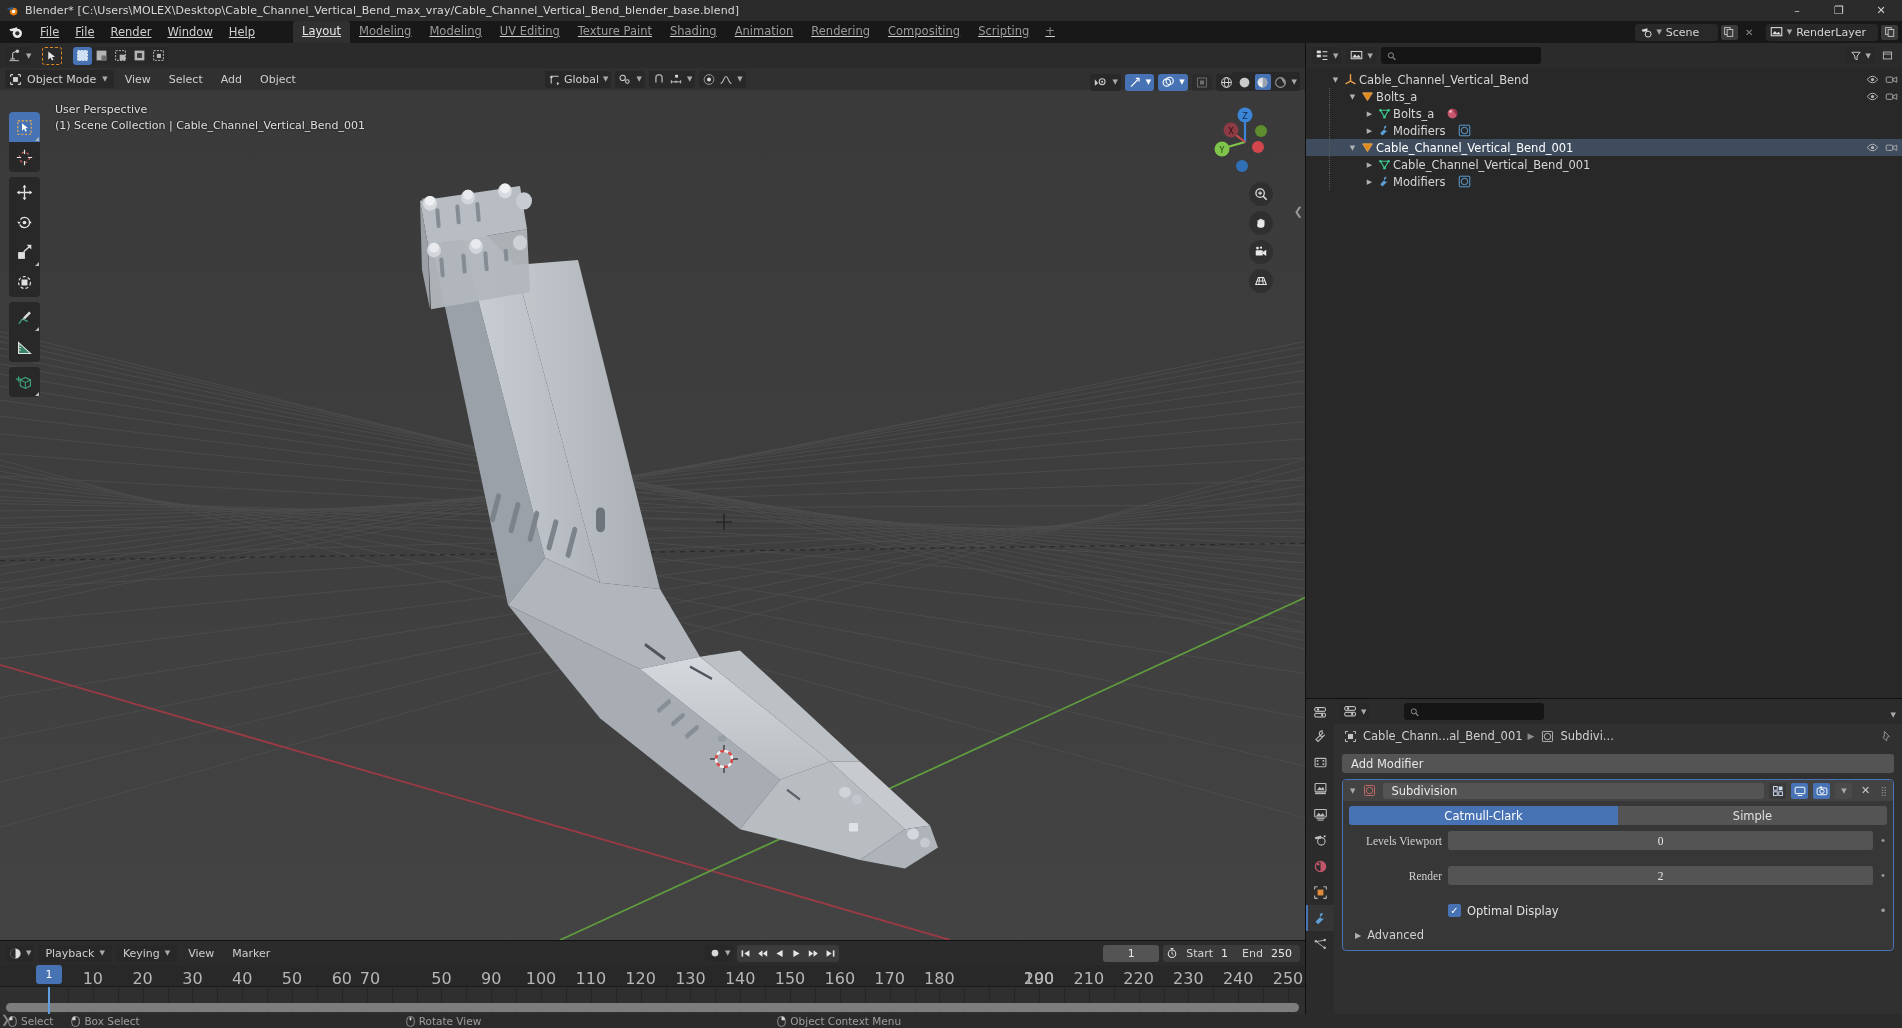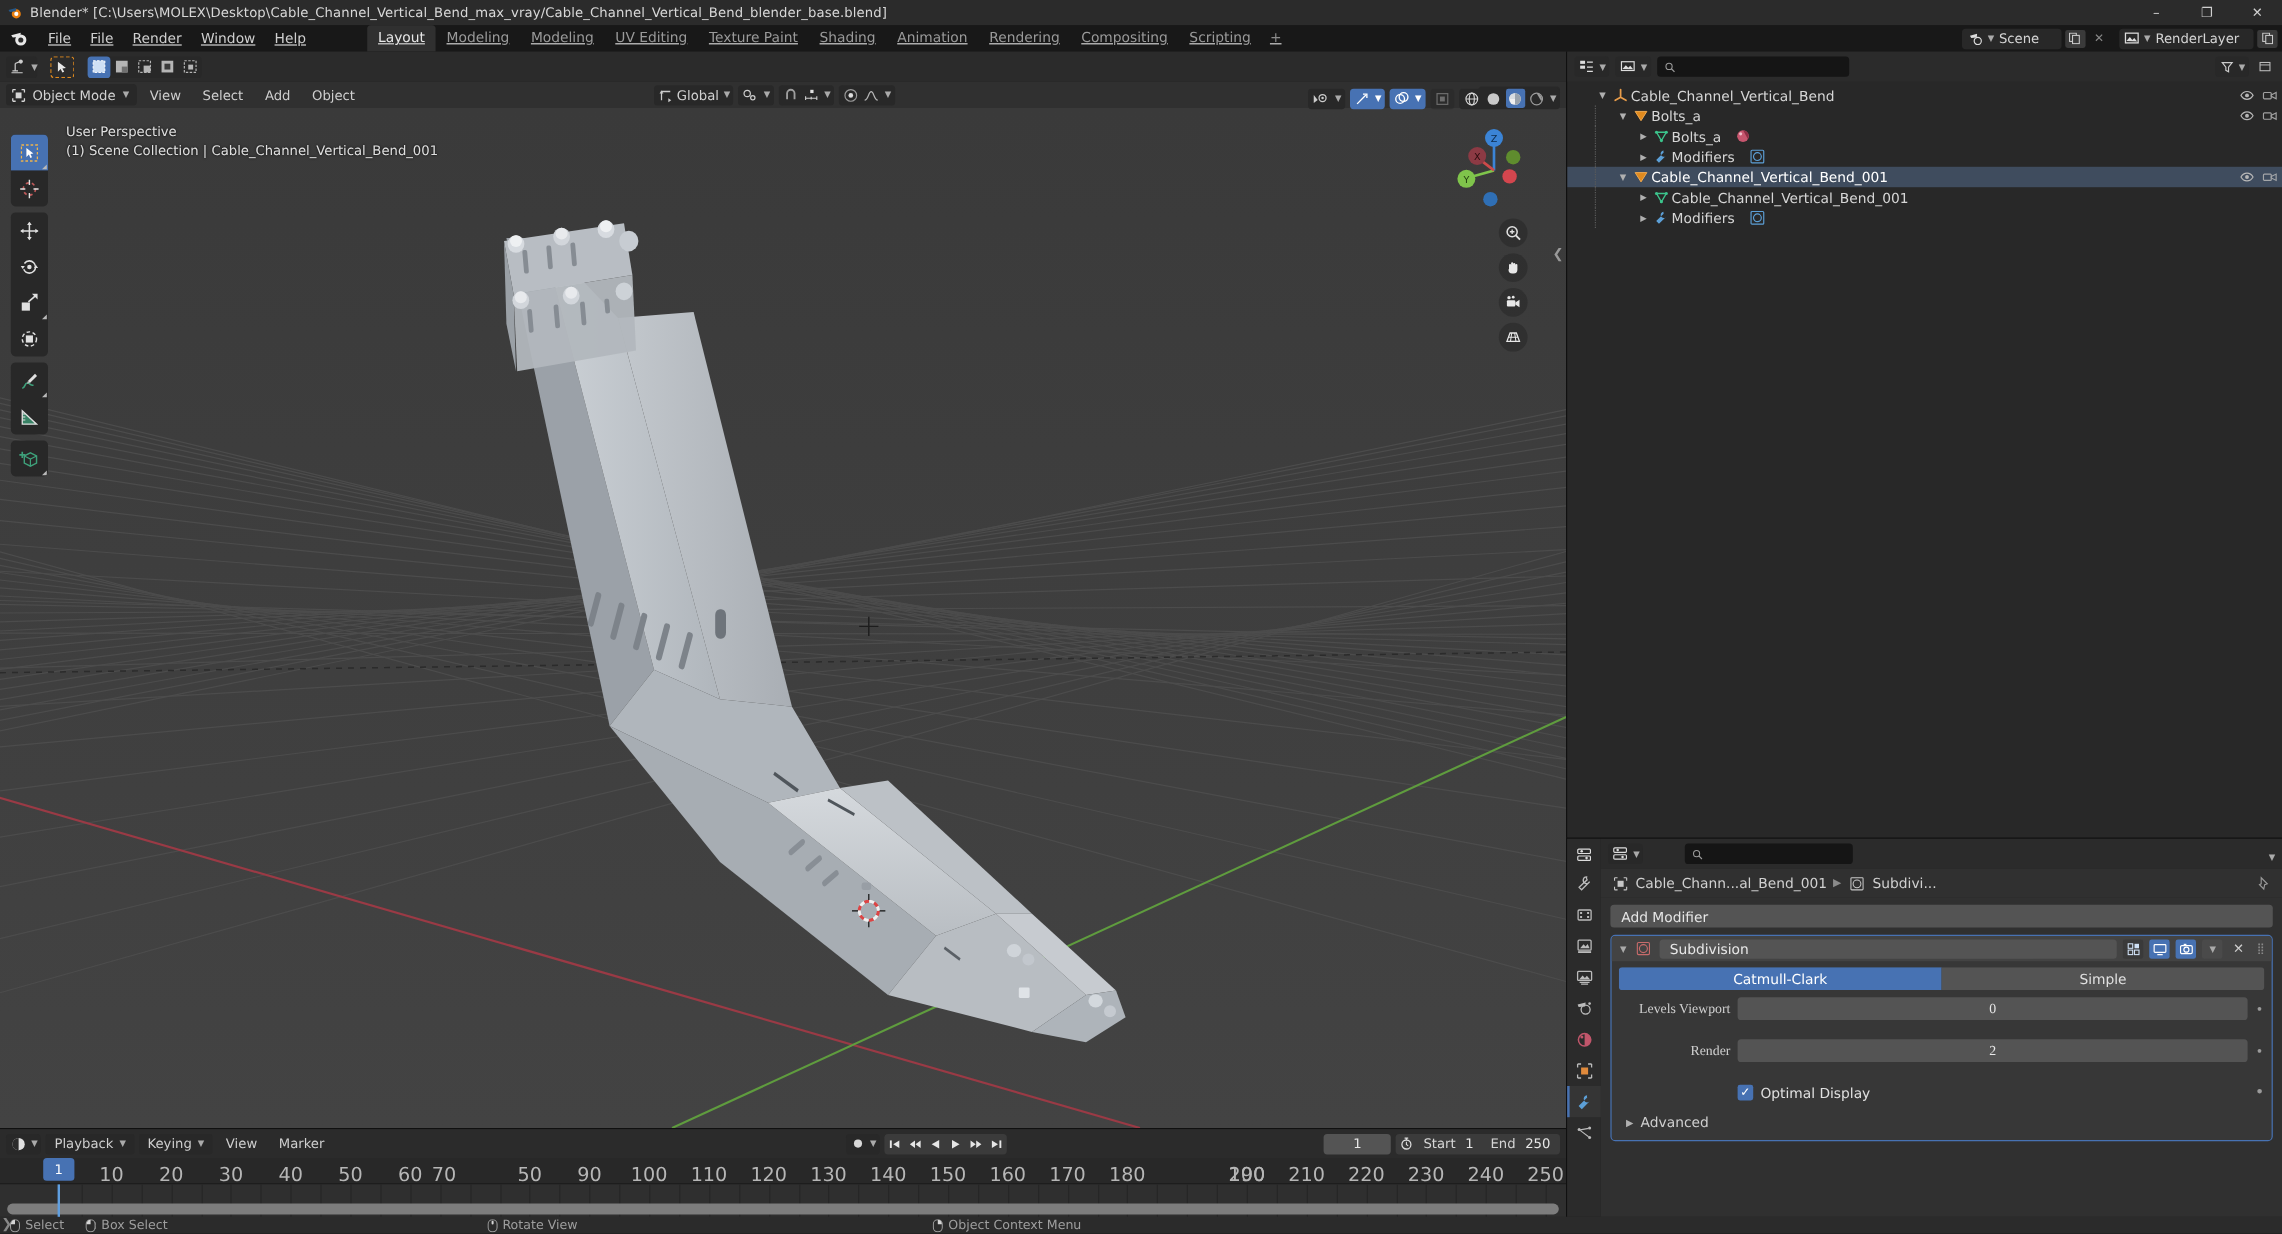--- a/index.html
+++ b/index.html
@@ -14,21 +14,21 @@
   .tb-text { white-space:nowrap; overflow:hidden; letter-spacing:0.1px; }
   .tb-btns { position:absolute; right:0; top:0; height:21px; display:flex; }
   .tb-btn { width:42px; height:21px; display:flex; align-items:center; justify-content:center;
     color:#d0d0d0; font-size:11px; }
 
   
   .topbar { height:22px; background:#181818; display:flex; align-items:center;
     padding:0 4px; font-size:11.5px; flex:none; position:relative;text-decoration:underline; }
   .blender-icon { width:16px; height:16px; margin:0 8px 0 4px; flex:none; }
   .menu-item { padding:2px 8px; color:#cfcfcf; border-radius:2px; white-space:nowrap; }
-  .ws-tabs { display:flex; align-items:center; margin-left:14px; height:37px;padding-left:29px; }
+  .ws-tabs { display:flex; align-items:center; margin-left:1px; height:37px;padding-left:29px; }
   .ws-tab { padding:3px 9px 4px; font-size:11.5px; color:#9a9a9a; white-space:nowrap;
     border-radius:3px 3px 0 0; height:22px; line-height:15px; }
   .ws-tab.active { background:#303030; color:#e8e8e8; }
   .ws-tab.plus { color:#8c8c8c; padding:3px 7px; }
   .topbar-right { position:absolute; right:4px; top:0; height:22px; display:flex;
     align-items:center; gap:3px; }
   .pill { background:#282828; border-radius:3px; height:17px; display:flex; align-items:center;
     padding:0 2px; }
   .pill .ic { width:18px; height:15px; display:flex; align-items:center; justify-content:center; }
   .pill .nm { font-size:11px; padding:0 10px 0 4px; color:#d5d5d5; min-width:54px; }

